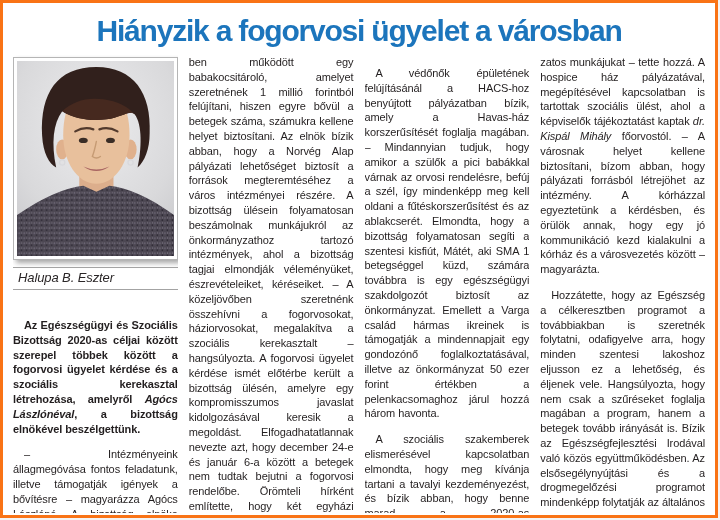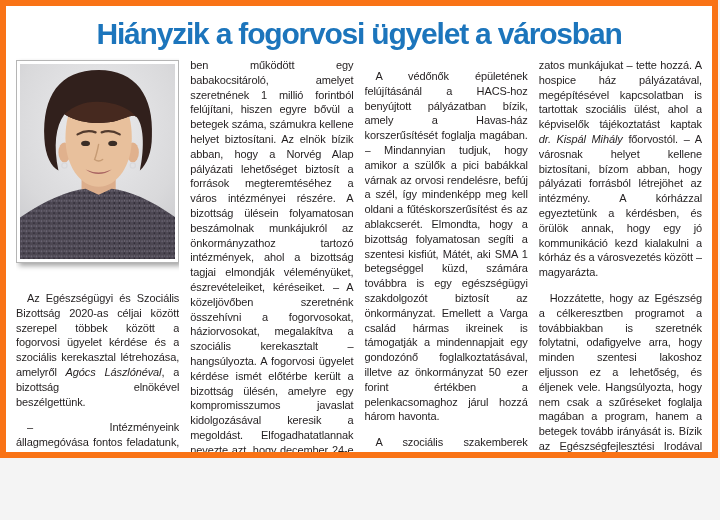--- a/index.html
+++ b/index.html
@@ -3,23 +3,23 @@
 <meta charset="utf-8">
 <style>
   html,body{margin:0;padding:0;}
   body{
     width:720px;height:520px;
     background:#f4f4f4;
     font-family:"Liberation Sans","DejaVu Sans",sans-serif;
   }
   .page{
     position:relative;
-    width:718px;height:458px;
+    width:718px;height:518px;
     background:#ffffff;
-    border:6px solid #f97316;
+    border:3px solid #f97316;
     box-sizing:border-box;
     overflow:hidden;
   }
   h1.title{
     margin:11px 8px 7px 8px;
     text-align:center;
     font-size:30px;
     line-height:34px;
     font-weight:700;
     letter-spacing:-1.2px;
@@ -38,21 +38,21 @@
     text-align:justify;
     font-size:11px;
     line-height:14.8px;
     letter-spacing:-0.1px;
     color:#221e1f;
     overflow:hidden;
     hyphens:auto;
     -webkit-hyphens:auto;
   }
   .para{margin:0;}
-  .para.lead{font-weight:400;text-indent:11px;margin-top:28px;}
+  .para.lead{font-weight:700;text-indent:11px;margin-top:28px;}
   .para.indent{text-indent:11px;margin-top:11px;}
   .para.flow{text-indent:0;}
   .i{font-style:italic;}
 
   figure.photo{
     margin:2px 0 0 0;
     width:100%;
     height:203px;
     box-sizing:border-box;
     background:#ffffff;
@@ -120,20 +120,23 @@
           <path d="M104,70 q-9,-5 -18,-2" stroke="#523a2d" stroke-width="2.2" fill="none" stroke-linecap="round"></path>
 
           <ellipse cx="70" cy="79" rx="4.4" ry="2.6" fill="#3a2d26"></ellipse>
           <ellipse cx="97" cy="79" rx="4.4" ry="2.6" fill="#3a2d26"></ellipse>
 
           <path d="M83,80 q-2,10 -4,15 q4,3 8,0" stroke="#c69b74" stroke-width="1.4" fill="none" stroke-linecap="round"></path>
 
           <path d="M70,105 q13,6 26,0 q-13,9 -26,0 z" fill="#a96562"></path>
         </svg>
       </figure>
+      <div class="caption-wrap">
+        <div class="caption">Halupa B. Eszter</div>
+      </div>
       <div>
           <p class="para lead"><span>Az Egészségügyi és Szociális Bizottság 2020-as céljai között szerepel többek között a fogorvosi ügyelet kérdése és a szociális kerekasztal létrehozása, amelyről </span><span class="i">Agócs Lászlónéval</span><span>, a bizottság elnökével beszélgettünk.</span></p>
           <p class="para indent"><span>– Intézményeink állagmegóvása fontos feladatunk, illetve támogatják igények a bővítésre – magyarázza Agócs Lászlóné. A bizottság elnöke kifejtette, hogy a Nagyörvény utcán a régi rendelő-</span></p>
         </div>
     </div>
 
     <div class="col">
         <p class="para flow"><span>ben működött egy babakocsitároló, amelyet szeretnének 1 millió forintból felújítani, hiszen egyre bővül a betegek száma, számukra kellene helyet biztosítani. Az elnök bízik abban, hogy a Norvég Alap pályázati lehetőséget biztosít a források megteremtéséhez a város intézményei részére. A bizottság ülésein folyamatosan beszámolnak munkájukról az önkormányzathoz tartozó intézmények, ahol a bizottság tagjai elmondják véleményüket, észrevételeiket, kéréseiket. – A közeljövőben szeretnénk összehívni a fogorvosokat, háziorvosokat, megalakítva a szociális kerekasztalt – hangsúlyozta. A fogorvosi ügyelet kérdése ismét előtérbe került a bizottság ülésén, amelyre egy kompromisszumos javaslat kidolgozásával keresik a megoldást. Elfogadhatatlannak nevezte azt, hogy december 24-e és január 6-a között a betegek nem tudtak bejutni a fogorvosi rendelőbe. Örömteli hírként említette, hogy két egyházi bölcsőde is épül városunkban, de hozzátette, hogy nagy igény mutatkozik a városi bölcsőde iránt is.</span></p>
       </div>
     <div class="col">

